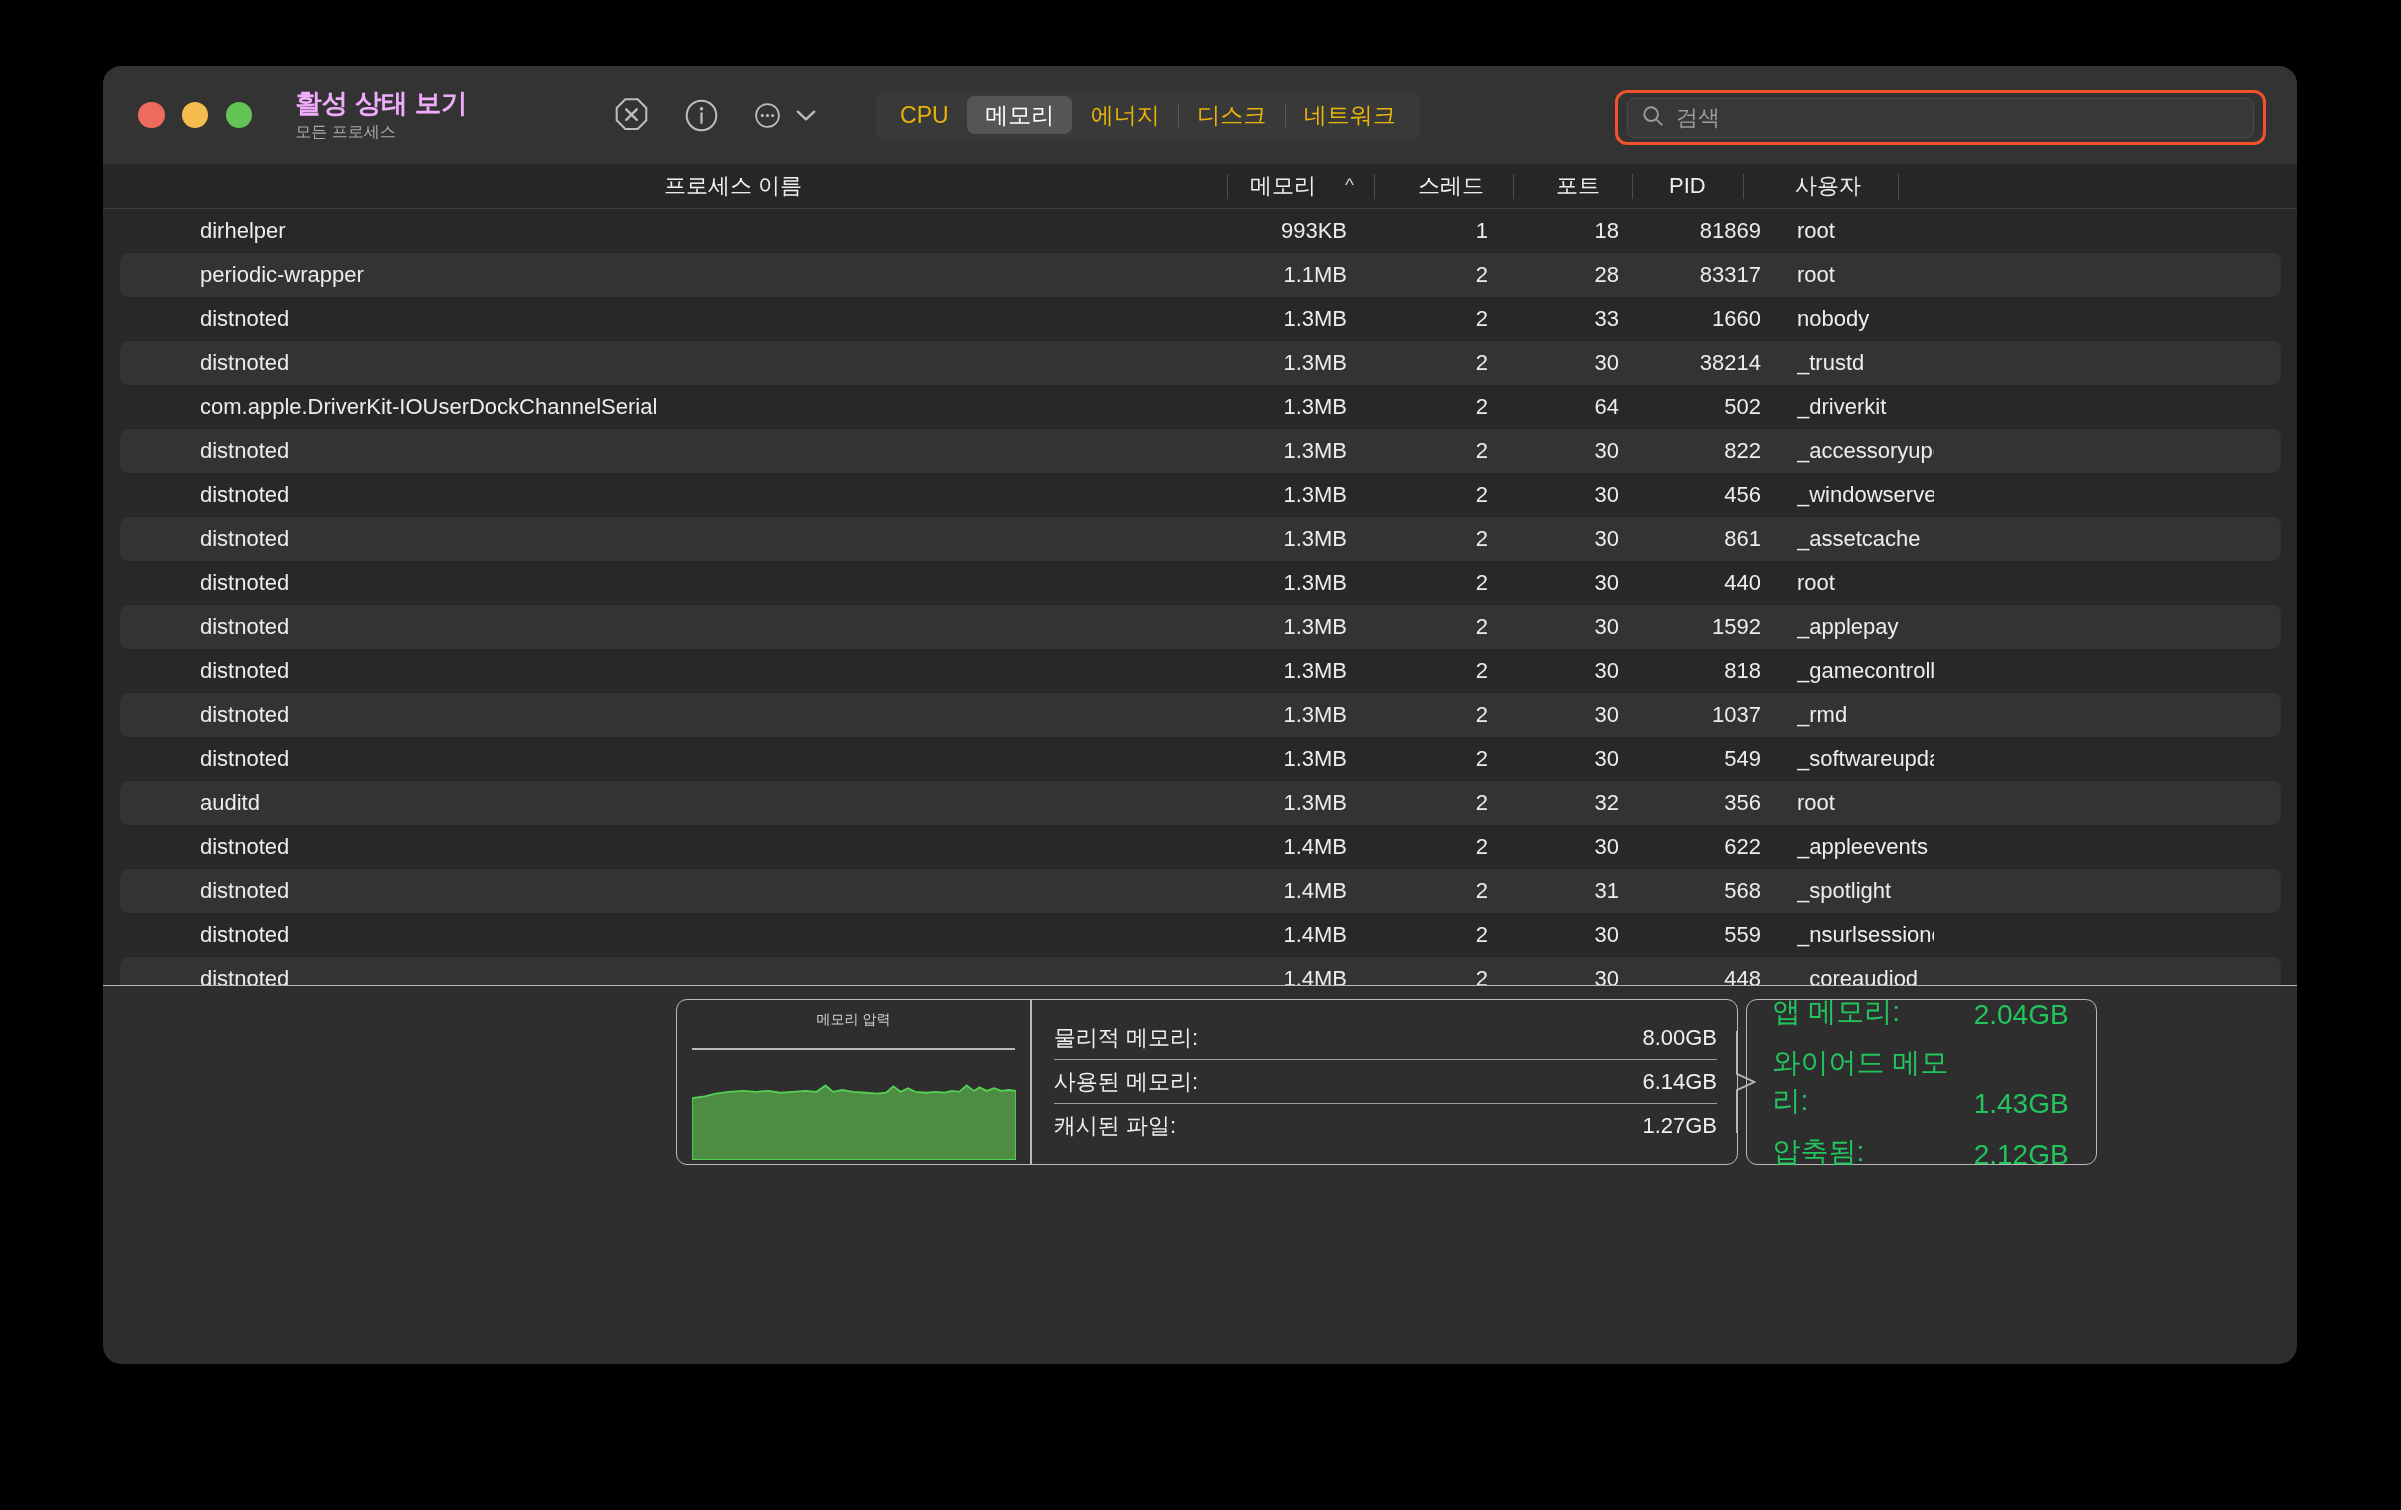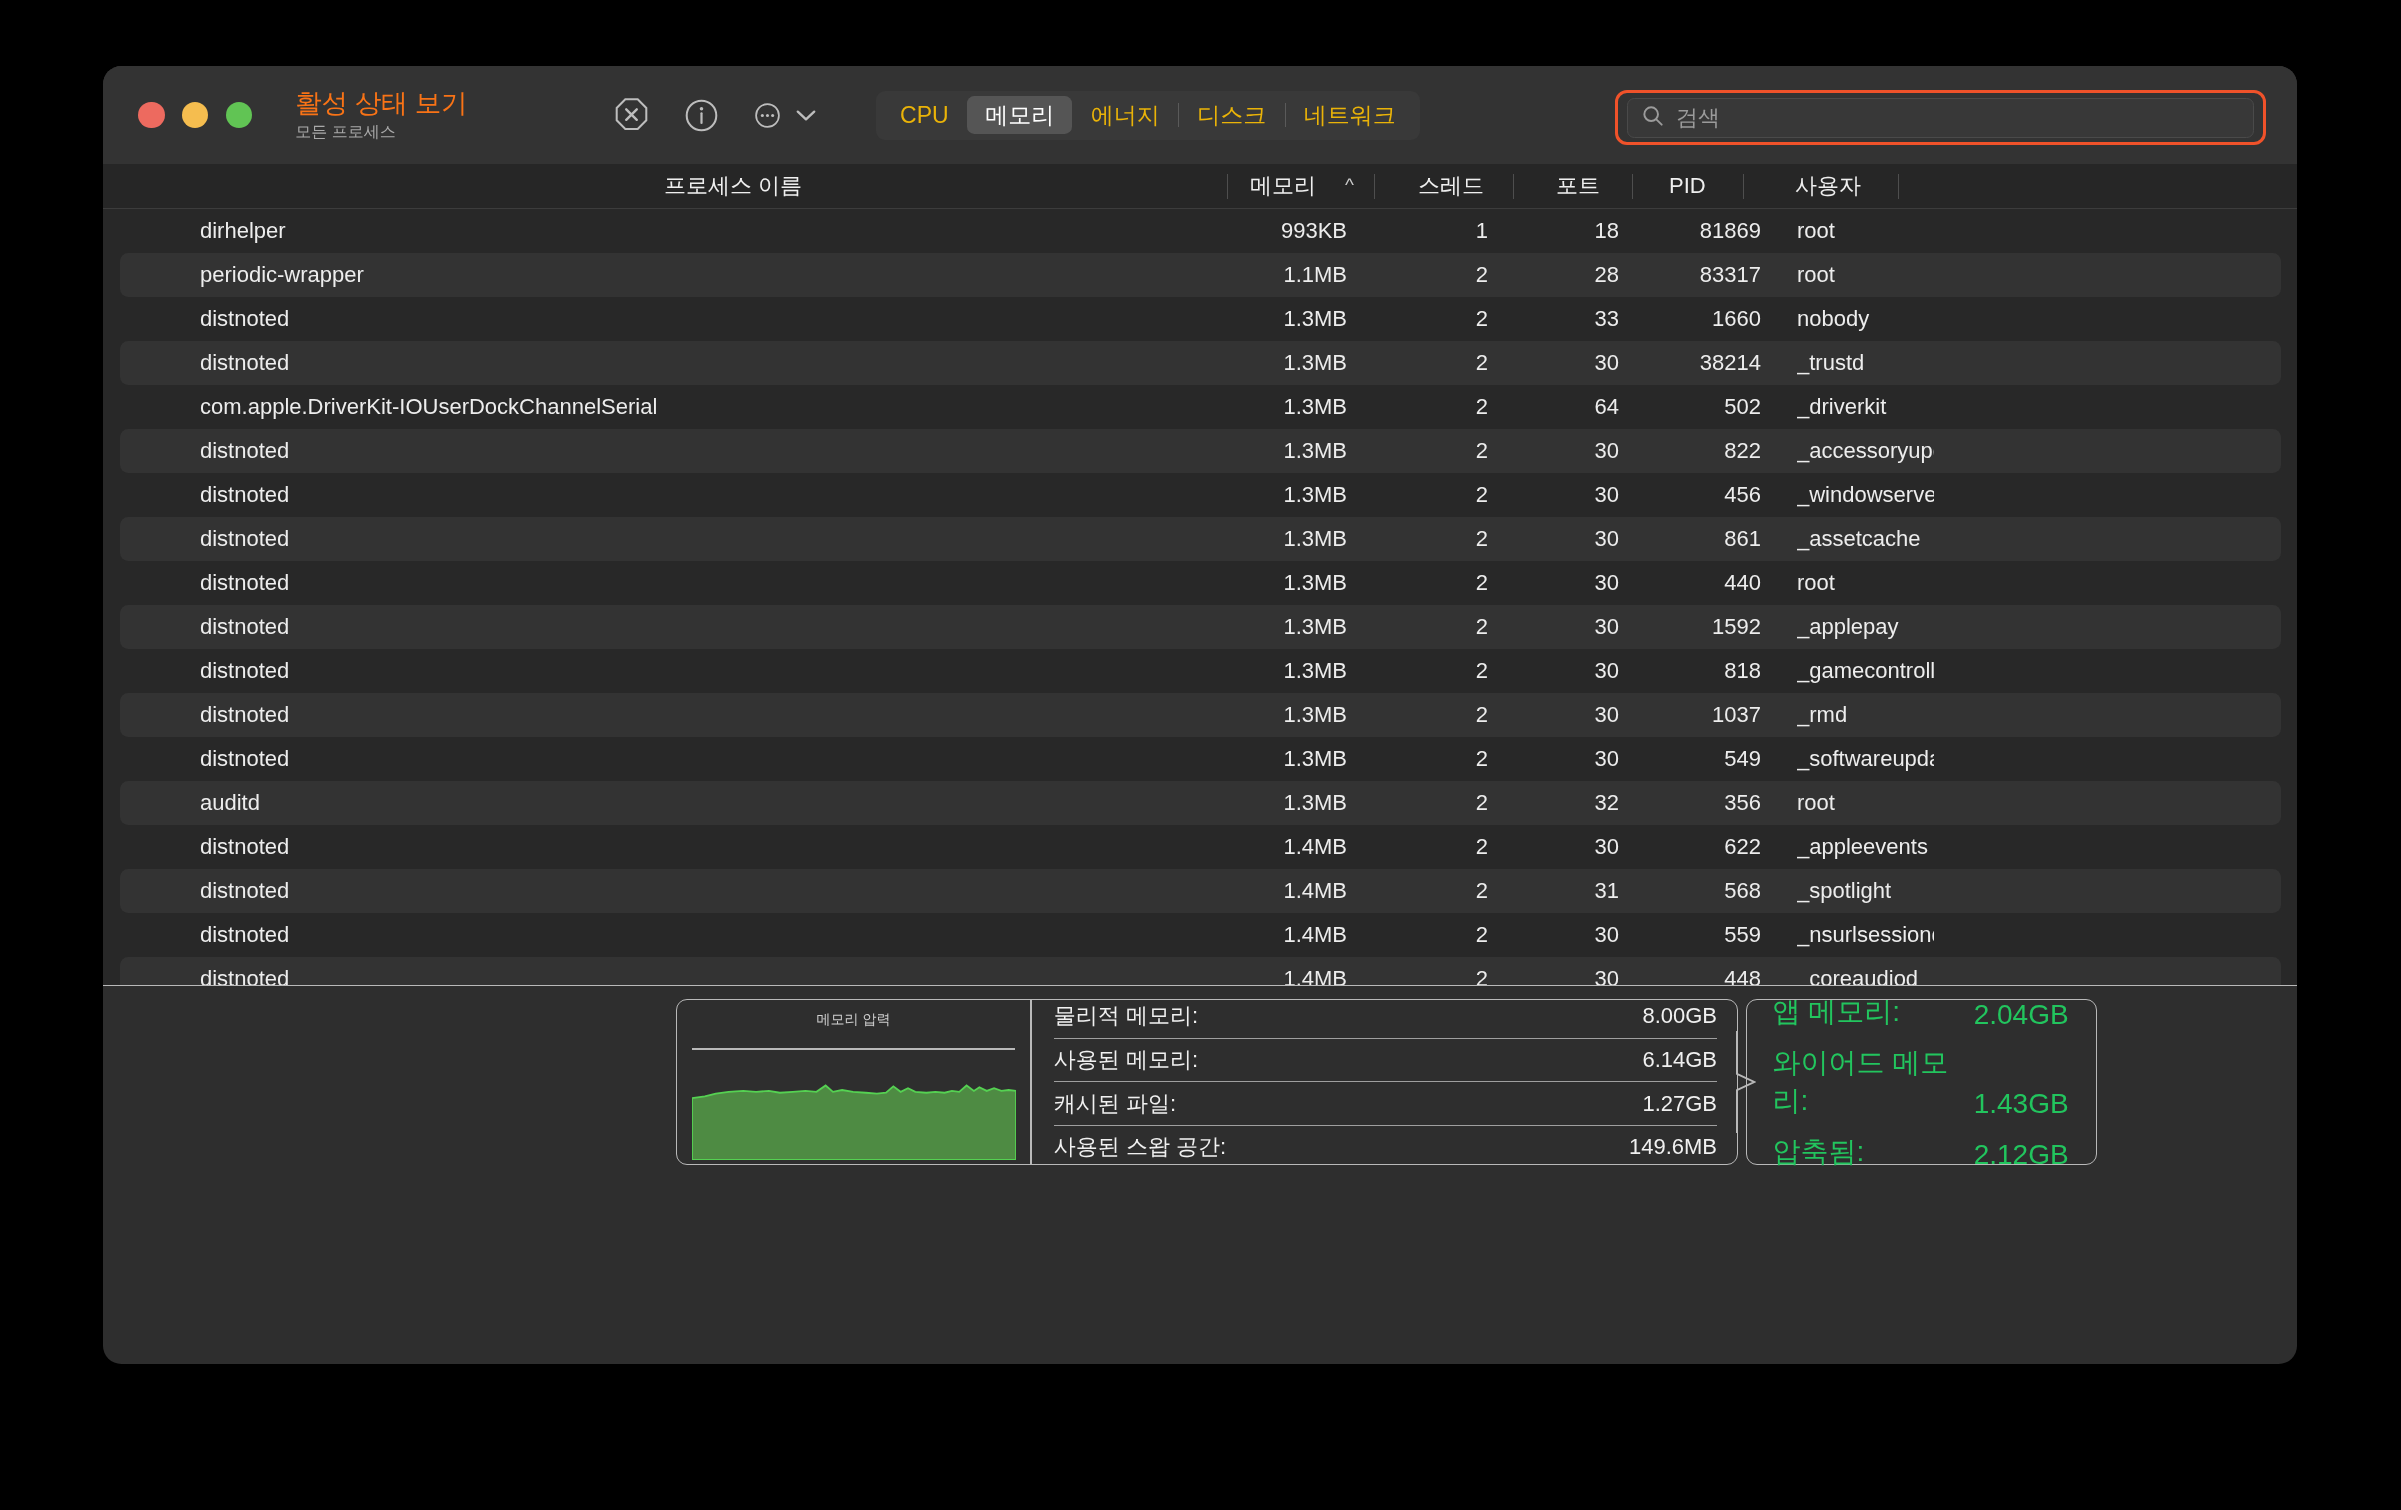--- a/index.html
+++ b/index.html
@@ -50,22 +50,22 @@
 
   .titleblock {
     margin-left: 43px;
     display: flex;
     flex-direction: column;
     justify-content: center;
     line-height: 1.12;
   }
   .win-title {
     font-size: 26.5px;
-    font-weight: normal;
-    color: #f97316;
+    font-weight: bold;
+    color: #f0abfc;
     letter-spacing: -0.2px;
   }
   .win-sub {
     font-size: 16px;
     color: #a9a9a9;
     margin-top: 3.7px;
   }
 
   .tool-icons {
     display: flex;
@@ -577,24 +577,20 @@
             <span>8.00GB</span>
           </div>
           <div class="stat">
             <span>사용된 메모리:</span>
             <span>6.14GB</span>
           </div>
           <div class="stat">
             <span>캐시된 파일:</span>
             <span>1.27GB</span>
           </div>
-          <div class="stat">
-            <span>사용된 스왑 공간:</span>
-            <span>149.6MB</span>
-          </div>
         </div>
     </div>
 
     <svg id="bracket" viewBox="0 0 22 114" fill="none">
       <path d="M1,1 L1,48 L20,57 L1,66 L1,113" stroke="#b9b9b9" stroke-width="2" fill="none"></path>
     </svg>
 
     <div id="right-panel">
         <div class="rstat">
           <span>앱 메모리:</span>

